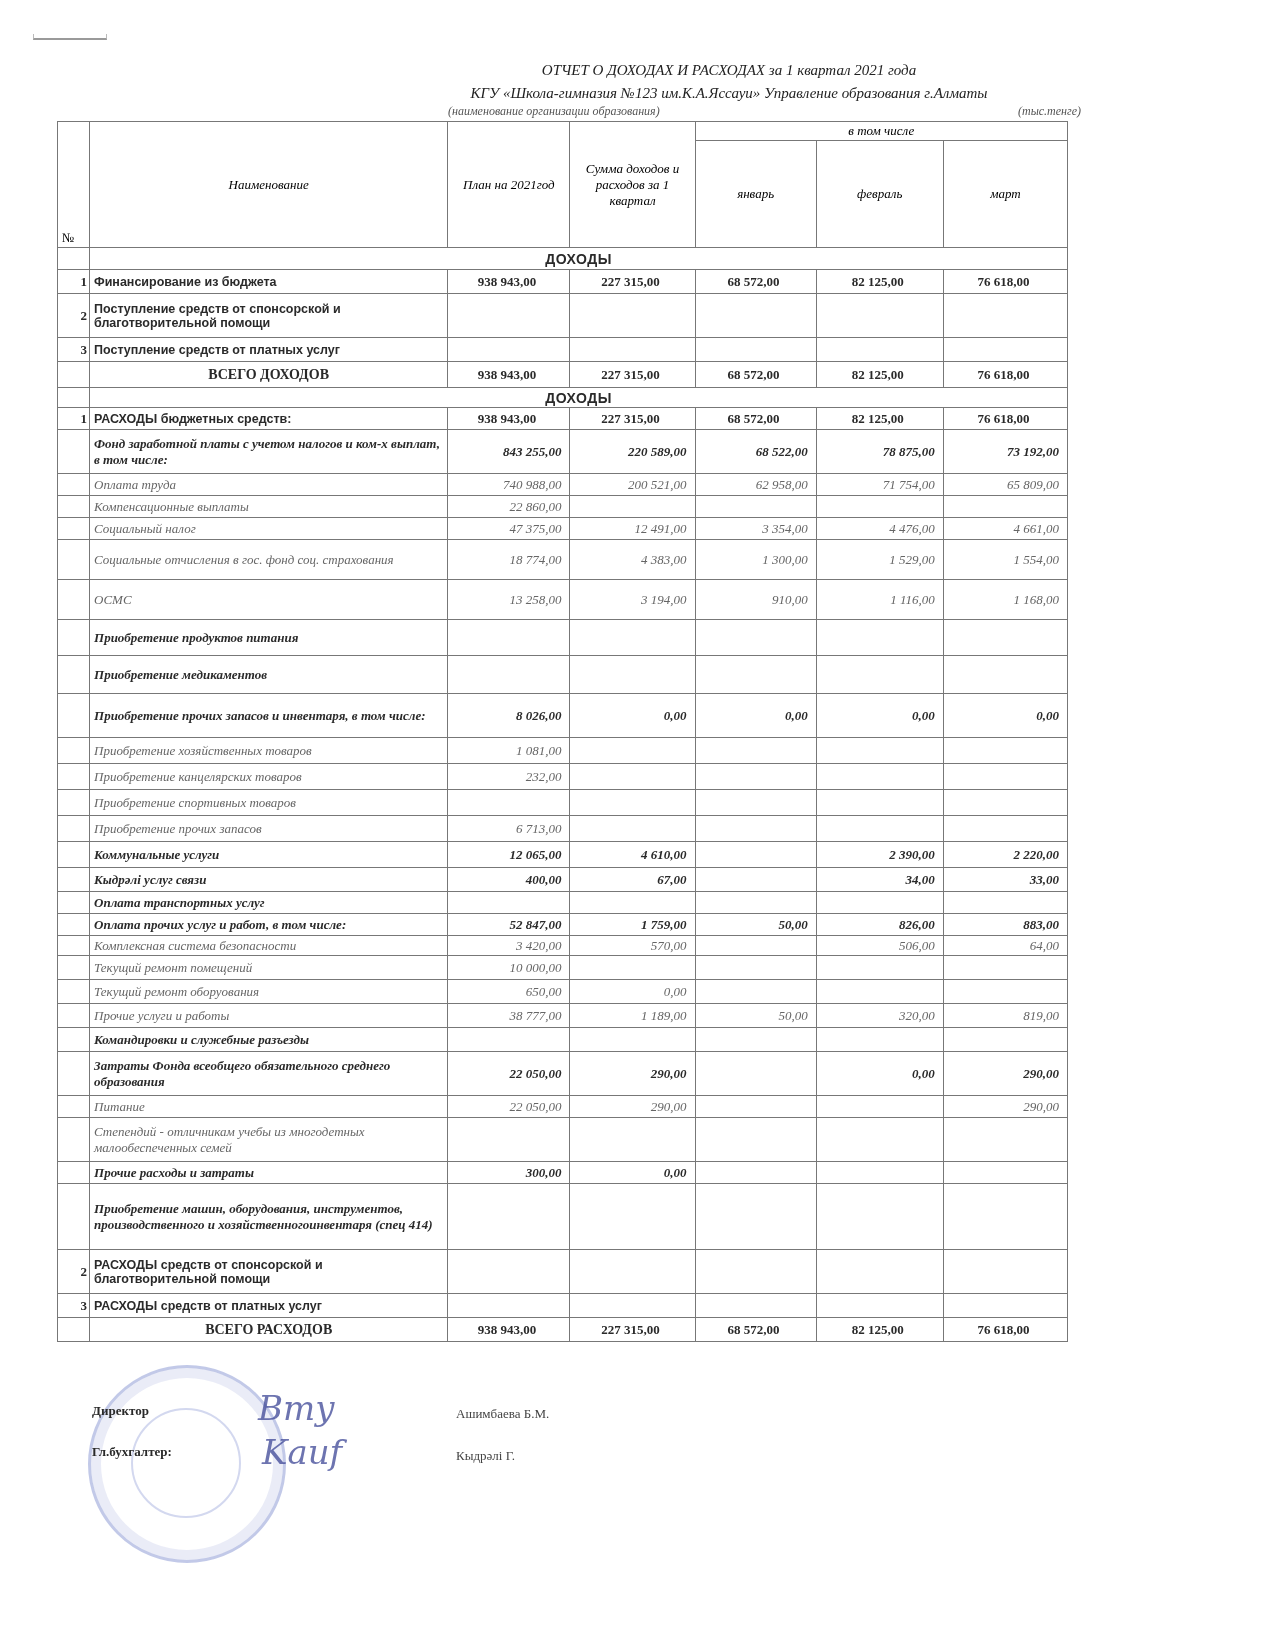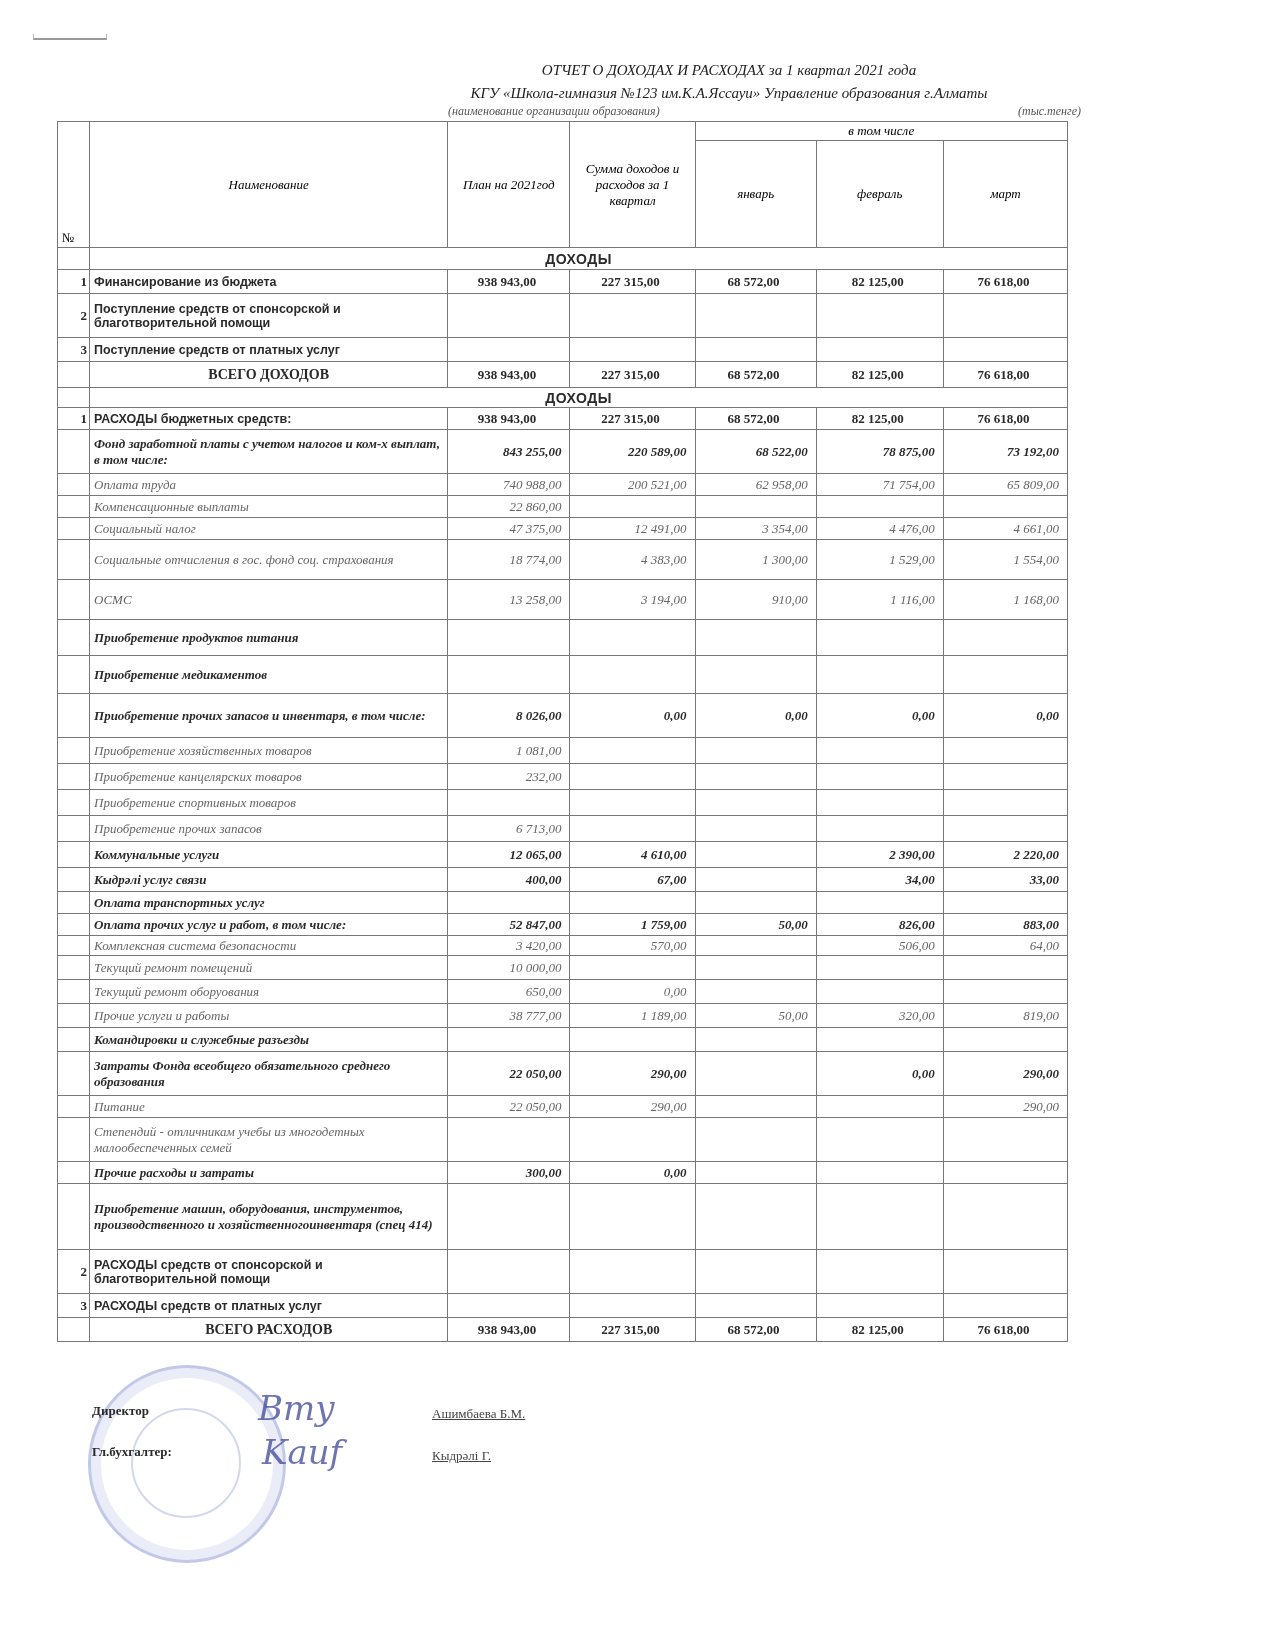--- a/index.html
+++ b/index.html
@@ -27,21 +27,21 @@
   .lvl1 .name { font-family: "Liberation Sans", sans-serif; font-weight: bold; font-size: 12.5px; margin-top: 8px; }
   .lvl1 .num { font-family: "Liberation Serif", serif; font-weight: bold; text-align: center; }
   .group .name { font-style: italic; font-weight: bold; }
   .group .num { font-style: italic; font-weight: bold; }
   .item .name, .item .num { font-style: italic; color: #666; font-weight: normal; }
   .total .name { text-align: center; font-weight: bold; font-size: 14px; }
   .total .num { text-align: center; font-weight: bold; }
   td.no { text-align: right; padding-right: 2px !important; font-weight: bold; font-family: "Liberation Serif", serif; }
   .sig { position: absolute; font-size: 13px; }
   .sig-label { font-weight: bold; left: 92px; }
-  .sig-name { left: 432px; color: #444; text-decoration: underline; }
+  .sig-name { left: 456px; color: #444; }
   .stamp { position: absolute; left: 88px; top: 1365px; width: 192px; height: 192px; border-radius: 50%;
            border: 3px solid rgba(80,100,190,0.35); box-shadow: inset 0 0 0 10px rgba(80,100,190,0.12); }
   .stamp-inner { position: absolute; left: 40px; top: 40px; width: 106px; height: 106px; border-radius: 50%;
            border: 2px solid rgba(80,100,190,0.25); }
   .signature { position: absolute; font-family: "DejaVu Serif", serif; font-style: italic; color: rgba(60,70,150,0.75); font-size: 34px; }
 </style>
 </head>
 <body>
 
 <div class="scan-mark"></div>

